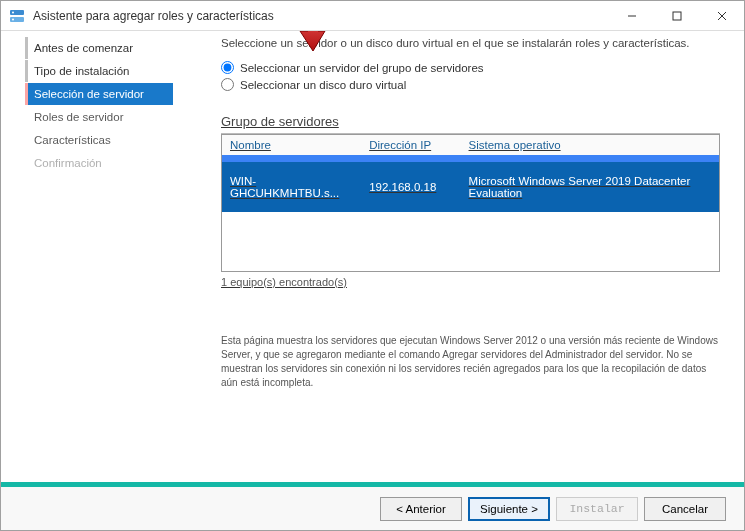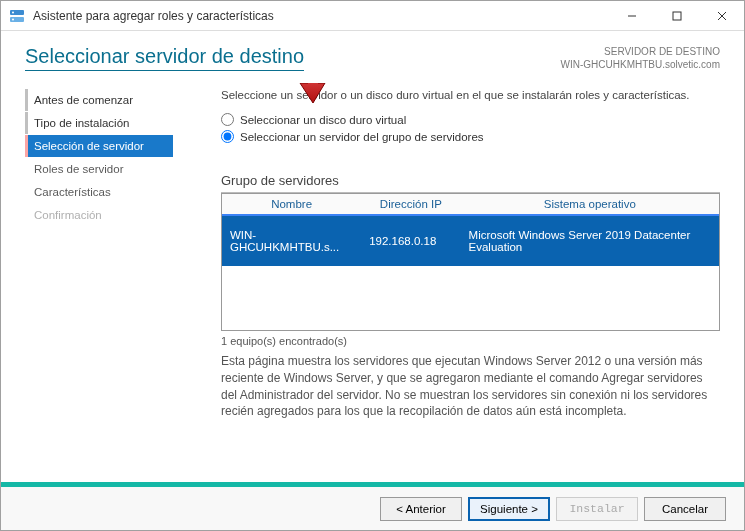--- a/index.html
+++ b/index.html
@@ -97,22 +97,23 @@
     position: relative;
     overflow: hidden;
     display: flex;
     flex-direction: column;
   }
   .instruction { font-size: 11.5px; color: #444; margin-bottom: 12px; }
   .radio-row { display: flex; align-items: center; margin-bottom: 4px; font-size: 11.5px; }
   .radio-row input { margin: 0 6px 0 0; }
   fieldset.group {
     border: none;
-    margin: 26px 0 0 0;
+    margin: 19px 0 0 0;
     padding: 0;
+    text-decoration: underline;
   }
   fieldset.group legend {
     font-size: 13px;
     color: #444;
     padding: 0 0 4px 0;
     border-bottom: 1px solid #bbb;
     width: 100%;
   }
   .filter-row {
     display: flex; align-items: center;
@@ -127,31 +128,31 @@
     height: 22px; padding: 0 4px; outline: none; font-size: 12px;
   }
   .table-wrap {
     border: 1px solid #999;
     height: 138px;
     background: #fff;
     overflow: hidden;
   }
   table { width: 100%; border-collapse: collapse; font-size: 11.5px; }
   thead th {
-    text-align: center;
+    text-align: left;
     color: #1a5f97;
     font-weight: 400;
     padding: 4px 8px;
-    border-bottom: 2px solid #3b82f6;
+    border-bottom: 7px solid #3b82f6;
     background: #fafafa;
   }
   tbody td { padding: 13px 8px; color: #fff; }
   tbody tr.selected { background: #0a63b0; }
   .count { font-size: 11px; color: #555; margin: 4px 0 6px 0; }
-  .desc { font-size: 12px; color: #555; line-height: 1.4; }
+  .desc { font-size: 10px; color: #555; line-height: 1.4; margin-top: 40px; }
   .footer {
     height: 48px;
     border-top: 5px solid #14b8a6;
     display: flex;
     align-items: center;
     justify-content: flex-end;
     padding: 0 18px;
     gap: 6px;
     background: #f8f8f8;
   }
@@ -205,28 +206,20 @@
         </svg>
     </div>
     <div class="ctrl">
       <svg width="10" height="10" viewBox="0 0 10 10">
           <line x1="1" y1="1" x2="9" y2="9" stroke="#333" stroke-width="1"></line>
           <line x1="9" y1="1" x2="1" y2="9" stroke="#333" stroke-width="1"></line>
         </svg>
     </div>
   </div>
 
-  <div class="header-area">
-    <span class="page-title">Seleccionar servidor de destino</span>
-    <span class="header-spacer"></span>
-    <div class="dest">
-      <div>SERVIDOR DE DESTINO</div>
-      <div>WIN-GHCUHKMHTBU.solvetic.com</div>
-    </div>
-  </div>
 
   <div class="body-row">
     <div class="sidebar" id="sidebar">
         <div class="step completed">Antes de comenzar</div>
         <div class="step completed">Tipo de instalación</div>
         <div class="step active">Selección de servidor</div>
         <div class="step enabled">Roles de servidor</div>
         <div class="step enabled">Características</div>
         <div class="step disabled">Confirmación</div>
       </div>
@@ -241,26 +234,26 @@
               <stop offset="1" stop-color="#b01010"></stop>
             </linearGradient>
           </defs>
           <path d="M9 2 h10 v16 h7 L14 38 1 18 h8 Z" fill="url(#rg)" stroke="#7a0000" stroke-width="1"></path>
         </svg>
       </div>
 
       <div class="instruction">Seleccione un servidor o un disco duro virtual en el que se instalarán roles y características.</div>
 
       <label class="radio-row">
+        <input type="radio" name="sel" checked="" style="">
+        <span>Seleccionar un servidor del grupo de servidores</span>
+      </label>
+      <label class="radio-row">
         <input type="radio" name="sel" style="">
         <span>Seleccionar un disco duro virtual</span>
-      </label>
-      <label class="radio-row">
-        <input type="radio" name="sel" checked="" style="">
-        <span>Seleccionar un servidor del grupo de servidores</span>
       </label>
 
       <fieldset class="group">
         <legend>Grupo de servidores</legend>
 
 
         <div class="table-wrap">
           <table>
             <colgroup>
                 <col style="width:28%">

